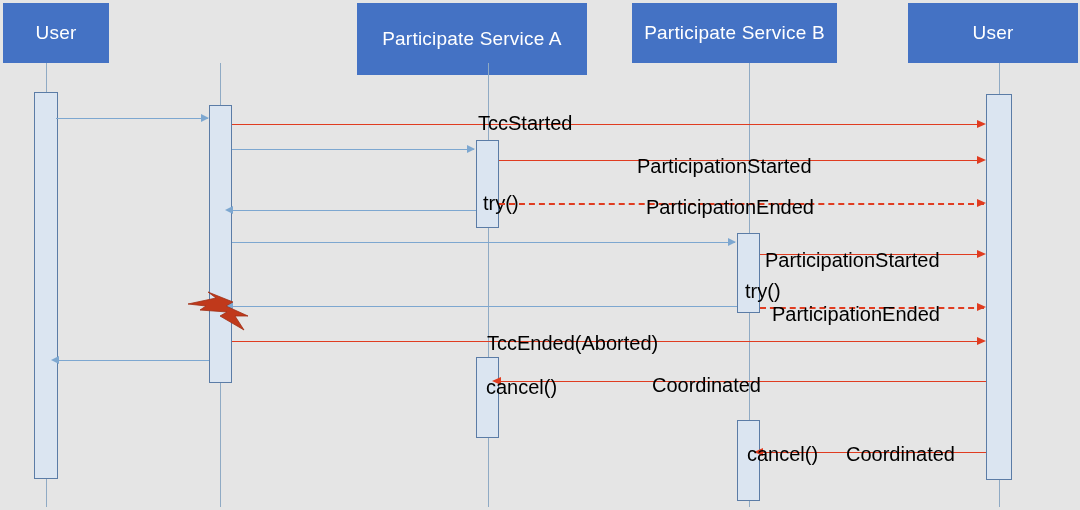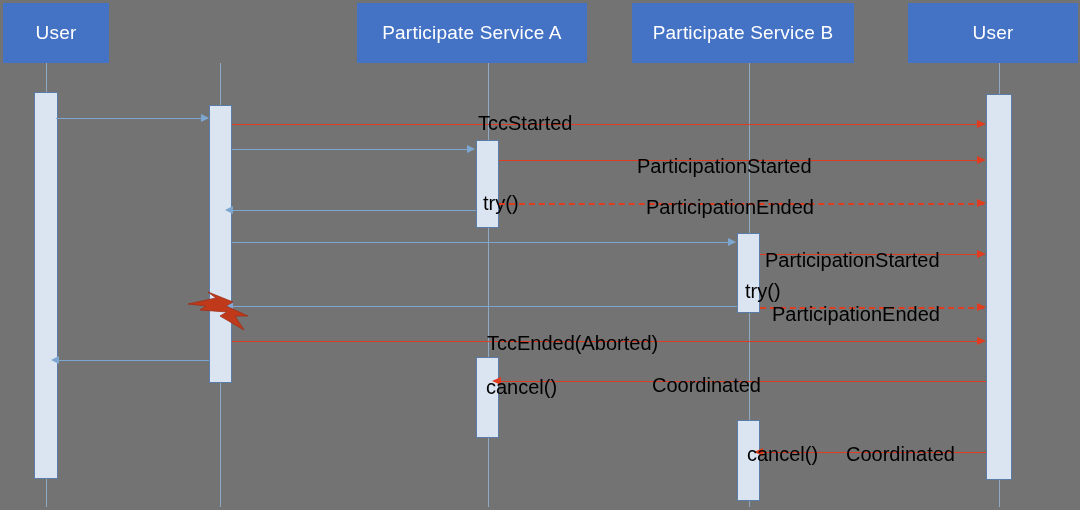--- a/index.html
+++ b/index.html
@@ -1,21 +1,21 @@
 <!DOCTYPE html>
 <html><head>
 <meta charset="utf-8">
 <title>TCC Sequence Diagram</title>
 <style>
   html,body{margin:0;padding:0;background:#ffffff;}
   body{font-family:"Liberation Sans", sans-serif;}
   #canvas{
     position:relative;
     width:1080px;height:510px;
-    background:#737373;
+    background:#e5e5e5;
     overflow:hidden;
   }
   
   .participant{
     position:absolute;
     box-sizing:border-box;
     background:#4472c4;
     color:#ffffff;
     display:flex;
     align-items:center;
@@ -89,25 +89,25 @@
 </head>
 <body>
 
 <div id="canvas">
 
   <div class="participant" style="left:3px;top:3px;width:106px;height:60px;">
     <span>User</span>
   </div>
 
 
-  <div class="participant" style="left:357px;top:3px;width:230px;height:60px;">
+  <div class="participant" style="left:357px;top:3px;width:230px;height:72px;">
     <span>Participate Service A</span>
   </div>
 
-  <div class="participant" style="left:632px;top:3px;width:222px;height:60px;">
+  <div class="participant" style="left:632px;top:3px;width:205px;height:60px;">
     <span>Participate Service B</span>
   </div>
 
   <div class="participant" style="left:908px;top:3px;width:170px;height:60px;flex-direction:column;">
     <span>User</span>
   </div>
 
   <div class="lifeline" style="left:46px;top:63px;height:444px;"></div>
   <div class="lifeline" style="left:220px;top:63px;height:444px;"></div>
   <div class="lifeline" style="left:488px;top:63px;height:444px;"></div>

